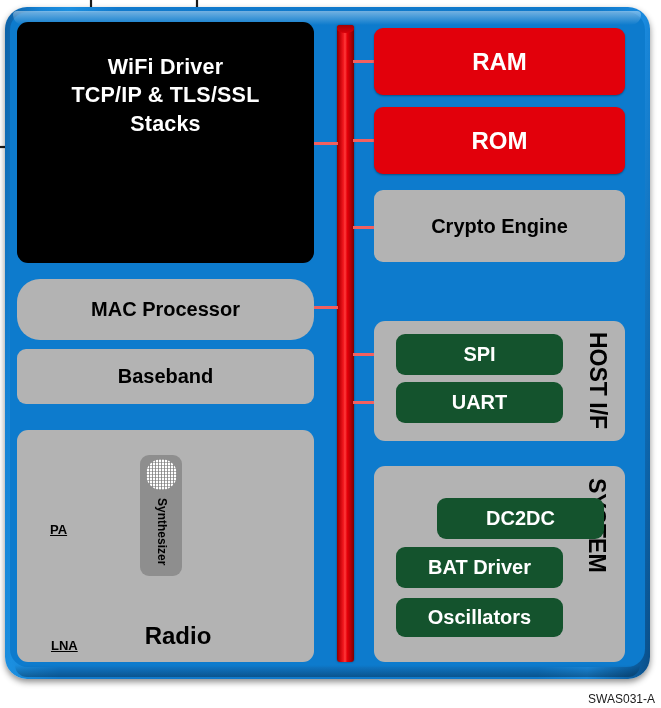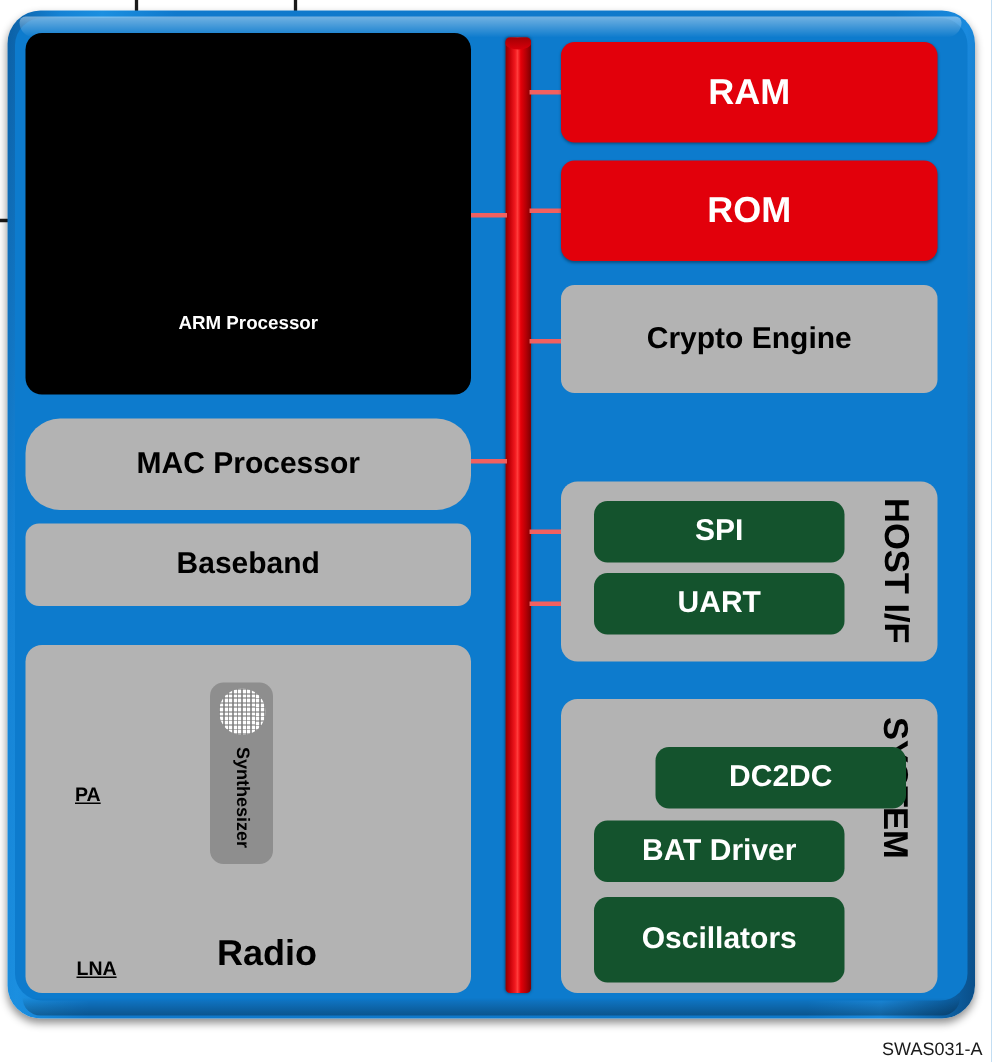--- a/index.html
+++ b/index.html
@@ -121,42 +121,46 @@
   }
   #hostif-label{left:584px;top:332px;height:98px;font-size:23px;
                 display:flex;align-items:center;}
   #system-label{left:583px;top:478px;height:172px;font-size:23px;
                 display:flex;align-items:center;}
 
   #spi{left:396px;top:334px;width:167px;height:41px;font-size:20px;}
   #uart{left:396px;top:382px;width:167px;height:41px;font-size:20px;}
   #dc2dc{left:396px;top:498px;width:167px;height:41px;font-size:20px;margin-left:41px;}
   #bat{left:396px;top:547px;width:167px;height:41px;font-size:20px;}
-  #osc{left:396px;top:598px;width:167px;height:57px;font-size:20px;}
+  #osc{left:396px;top:598px;width:167px;height:39px;font-size:20px;}
 
   
   #docid{
     position:absolute;right:6px;bottom:2px;
     font-size:12px;color:#1a1a1a;font-family:"Liberation Sans",sans-serif;
   }
 </style>
 </head>
 <body>
 
 
 
 <div id="chip">
   <div id="chip-inner"></div>
   <div id="chip-gloss"></div>
   <div id="chip-shadow-bottom"></div>
 </div>
 
 
 <div id="arm">
-  <div id="arm-sub">ARM Processor</div>
+  <div id="arm-title">
+    <div>WiFi  Driver</div>
+    <div>TCP/IP  &amp; TLS/SSL</div>
+    <div>Stacks</div>
+  </div>
 </div>
 
 <div class="blk gray" id="mac">MAC Processor</div>
 <div class="blk gray" id="baseband">Baseband</div>
 
 <div id="radio"></div>
 
 <svg width="297" height="232" viewBox="0 0 297 232">
 
   <line x1="91" y1="0" x2="91" y2="33" stroke="#1a1a1a" stroke-width="2.2"></line>

